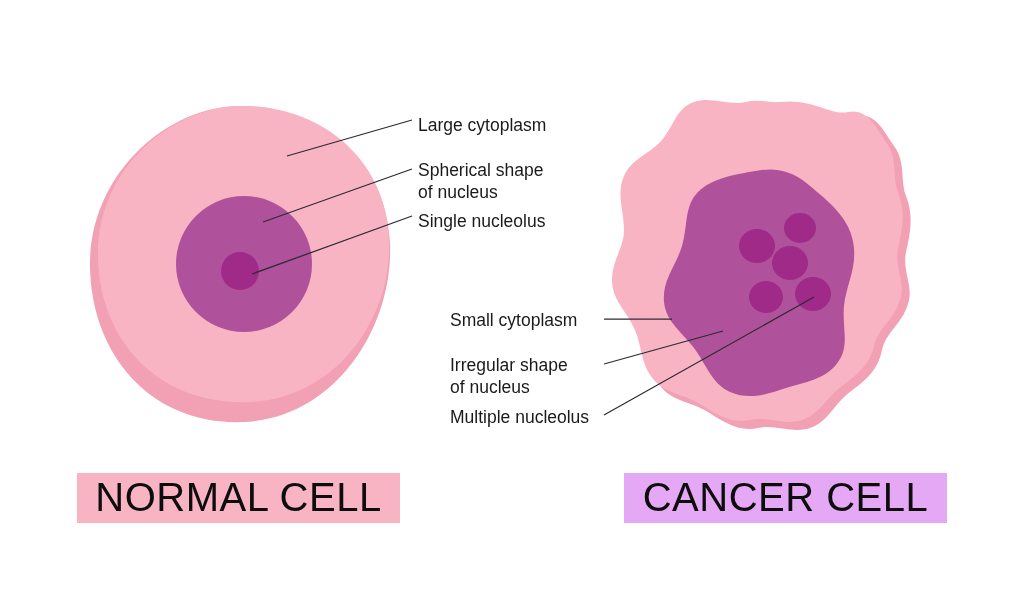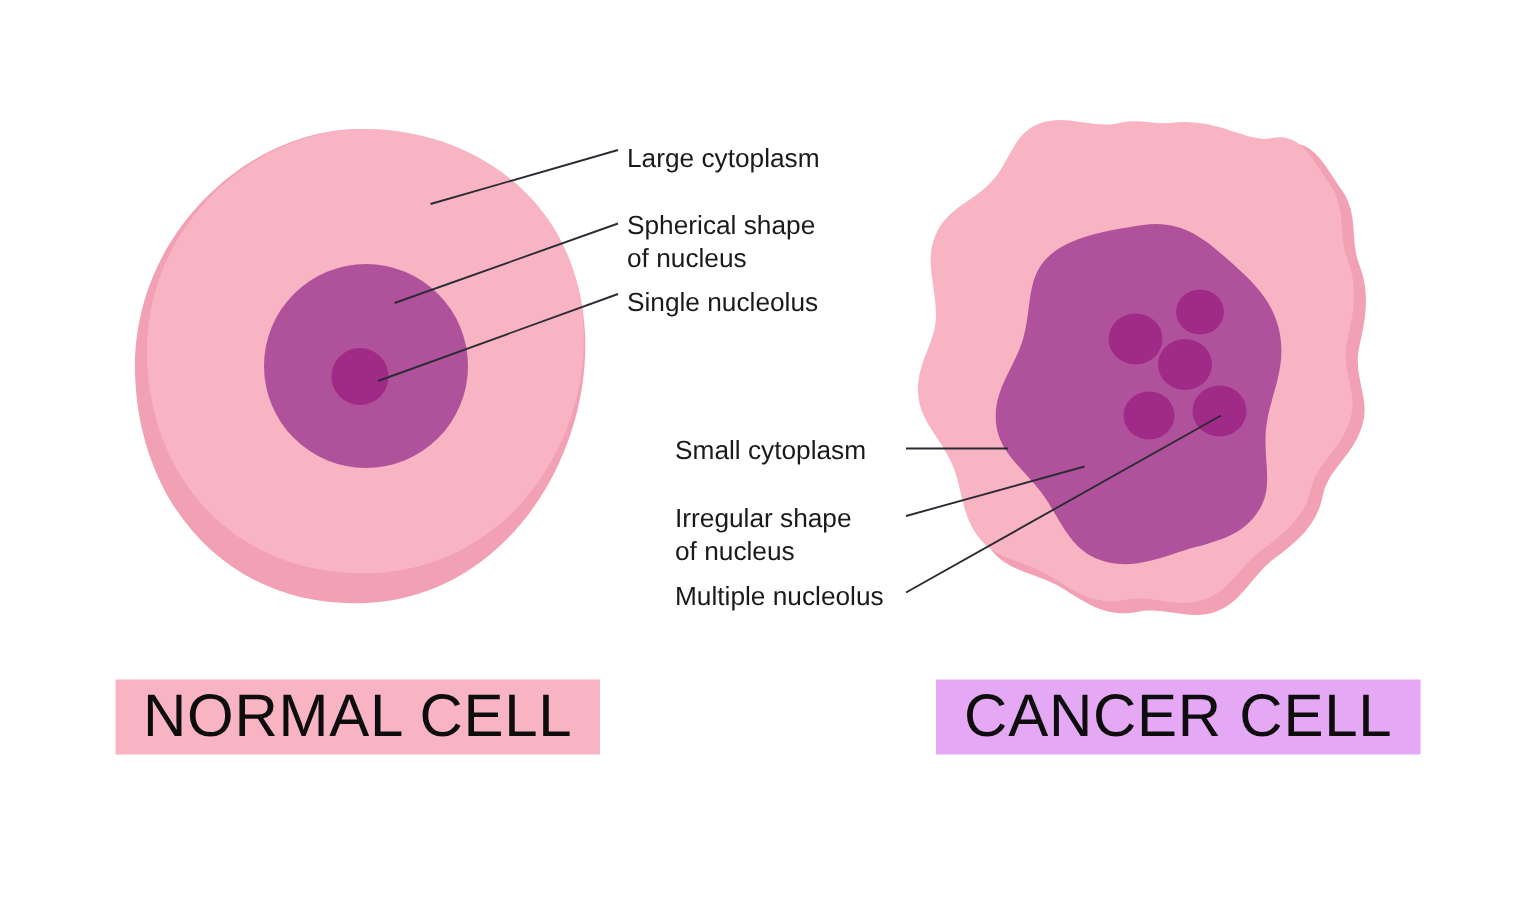--- a/index.html
+++ b/index.html
@@ -10,20 +10,21 @@
   body {
     width: 1024px;
     height: 598px;
     position: relative;
     overflow: hidden;
     font-family: "Liberation Sans", sans-serif;
   }
   #diagram-root {
     position: absolute;
     inset: 0;
+    margin-top: 20px;
   }
   svg#cell-diagram {
     display: block;
     width: 1024px;
     height: 598px;
   }
   .leader-line {
     stroke: #2b2b33;
     stroke-width: 1.25;
     fill: none;

